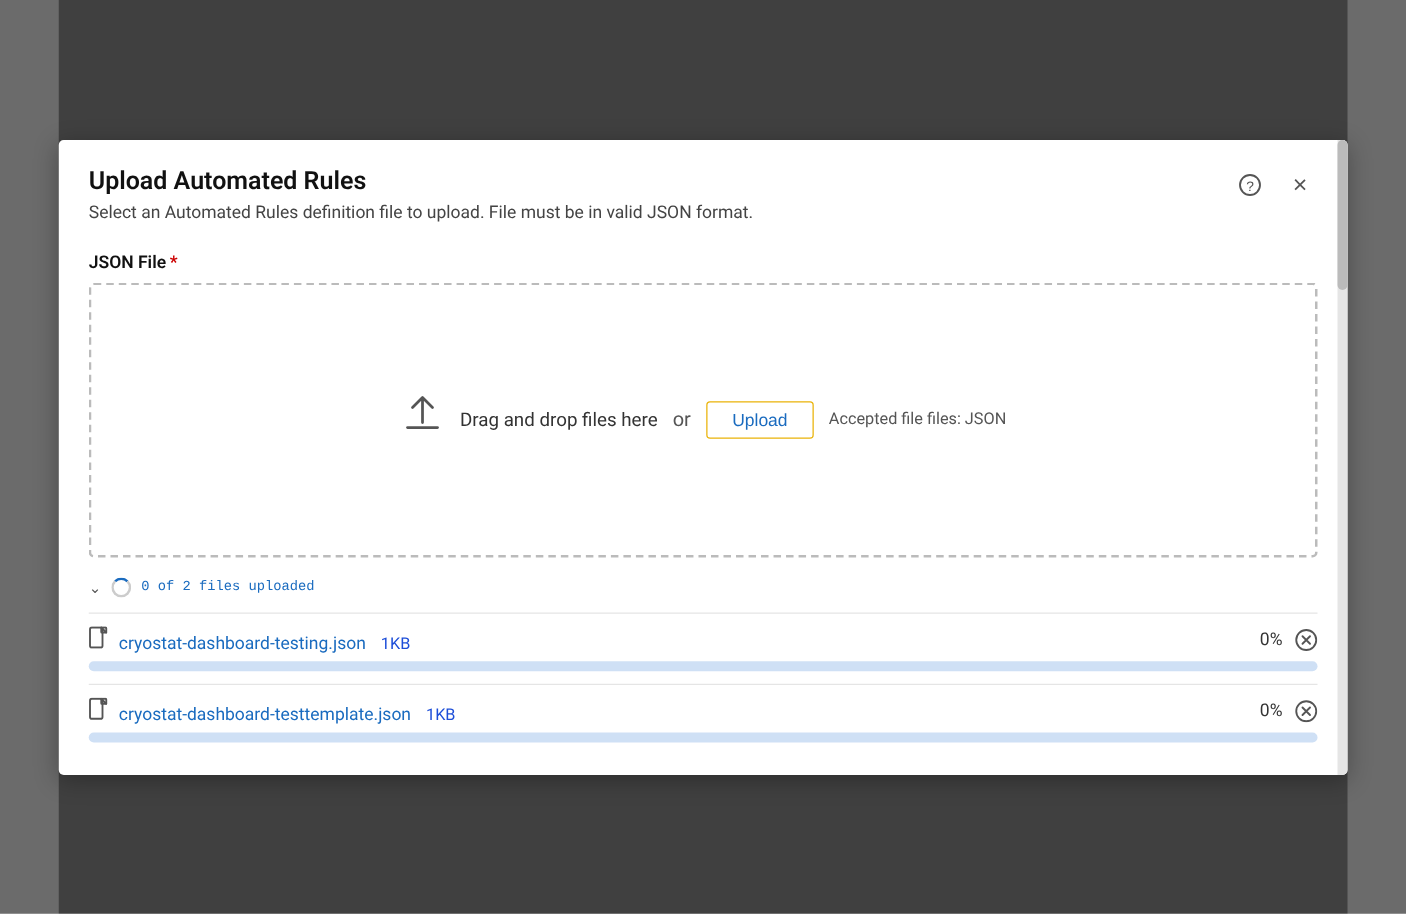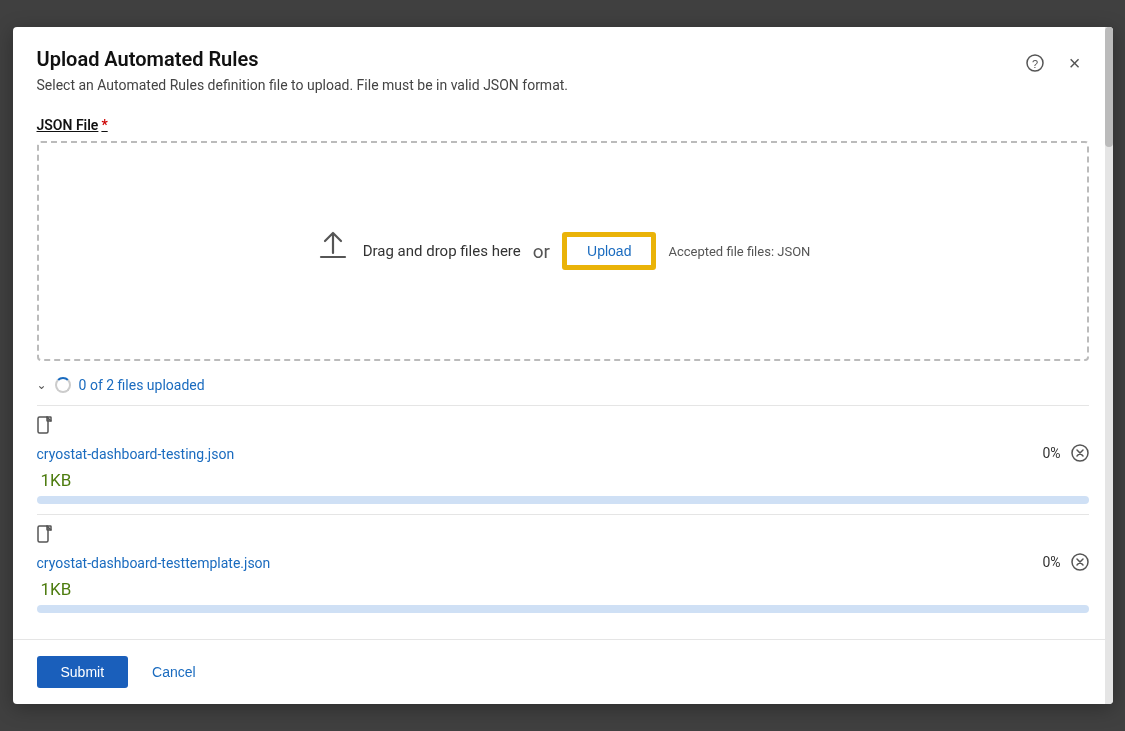--- a/index.html
+++ b/index.html
@@ -8,21 +8,21 @@
       background: #6b6b6b;
       display: flex;
       align-items: center;
       justify-content: center;
       min-height: 100vh;
       width: 1125px;
       height: 731px;
       overflow: hidden;
     }
     .modal-overlay {
-      width: 1125px;
+      width: 1031px;
       height: 731px;
       display: flex;
       align-items: center;
       justify-content: center;
       background: rgba(0,0,0,0.4);
     }
     .modal {
       background: #fff;
       width: 1100px;
       max-height: 710px;
@@ -74,21 +74,20 @@
     .modal-body {
       padding: 16px 24px;
       flex: 1;
       overflow-y: auto;
     }
     .field-label {
       font-size: 14px;
       font-weight: 600;
       color: #111;
       margin-bottom: 8px;
-      text-decoration: underline;
     }
     .required-star {
       color: #c00;
       margin-left: 3px;
     }
     .dropzone {
       border: 2px dashed #bbb;
       border-radius: 4px;
       padding: 40px 20px;
       display: flex;
@@ -100,25 +99,25 @@
     }
     .upload-icon {
       font-size: 32px;
       color: #555;
     }
     .drag-text {
       font-size: 15px;
       color: #333;
     }
     .or-text {
-      font-size: 19px;
+      font-size: 16px;
       color: #555;
     }
     .upload-btn {
-      border: 5px solid #eab308;
+      border: 1px solid #eab308;
       background: #fff;
       color: #1a6bbf;
       padding: 6px 20px;
       font-size: 14px;
       border-radius: 3px;
       cursor: pointer;
     }
     .accepted-text {
       font-size: 13px;
       color: #555;
@@ -140,51 +139,51 @@
       width: 16px;
       height: 16px;
       border: 2px solid #ccc;
       border-top-color: #1a6bbf;
       border-radius: 50%;
       display: inline-block;
       animation: spin 1s linear infinite;
     }
     @keyframes spin { to { transform: rotate(360deg); } }
     .files-count-text {
-      font-size: 14px;
+      font-size: 11px;
       color: #1a6bbf;
+      font-family: Liberation Mono, monospace;
     }
     .file-row {
       border-top: 1px solid #e5e5e5;
       padding: 10px 0;
     }
     .file-row-top {
       display: flex;
       align-items: center;
       justify-content: space-between;
       margin-bottom: 6px;
     }
     .file-info {
       display: flex;
-      align-items: flex-start;
+      align-items: flex-end;
       gap: 8px;
-      flex-direction: column;
     }
     .file-icon {
       color: #555;
       font-size: 16px;
     }
     .file-name {
       color: #1a6bbf;
       font-size: 14px;
       text-decoration: none;
     }
     .file-size {
-      font-size: 17px;
-      color: #4d7c0f;
+      font-size: 13px;
+      color: #1d4ed8;
       margin-left: 4px;
     }
     .file-right {
       display: flex;
       align-items: center;
       gap: 10px;
     }
     .file-percent {
       font-size: 14px;
       color: #333;
@@ -361,18 +360,14 @@
               </button>
             </div>
           </div>
           <div class="progress-bar-container">
             <div class="progress-bar-fill" style="width: 0%"></div>
           </div>
         </div>
       </div>
     </div>
 
-    <div class="modal-footer">
-      <button class="submit-btn">Submit</button>
-      <button class="cancel-btn">Cancel</button>
-    </div>
   </div>
 </div>
 
 </body></html>

